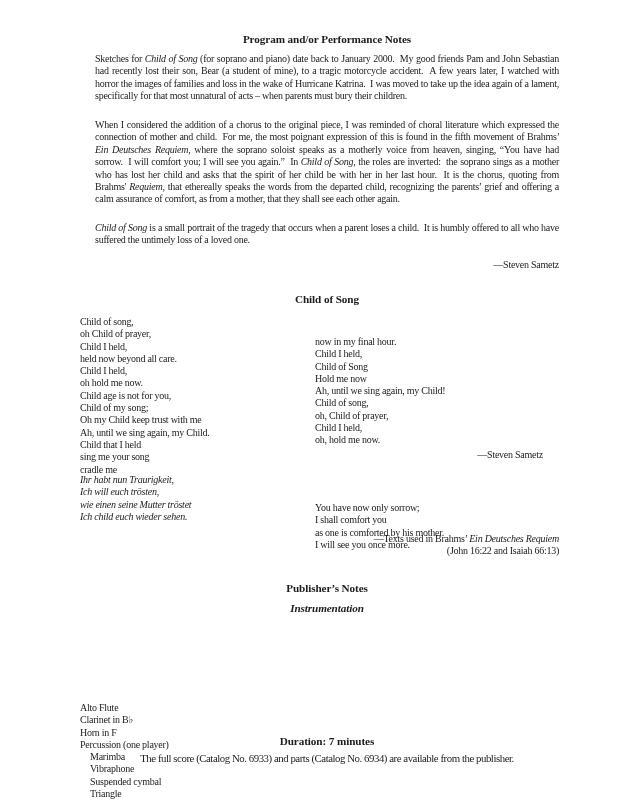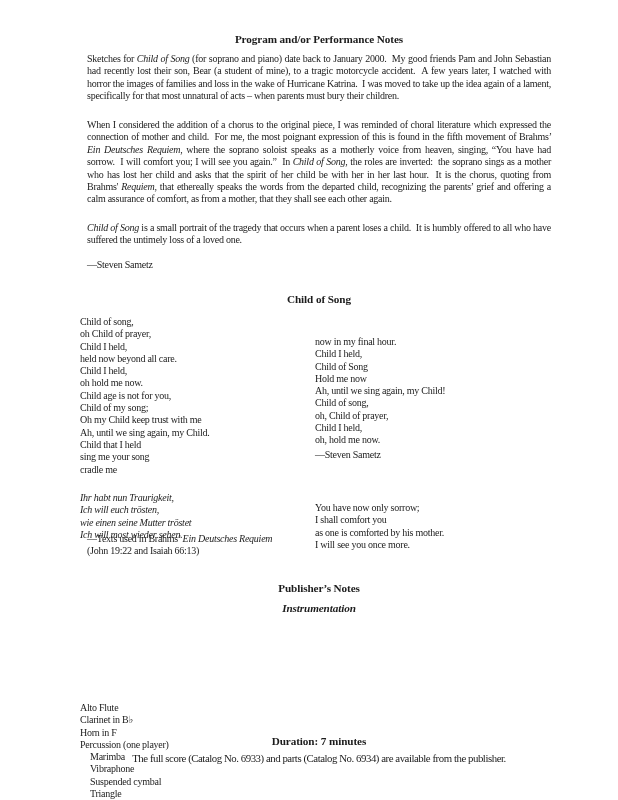--- a/index.html
+++ b/index.html
@@ -8,24 +8,24 @@
     width:618px;height:800px;
     background:#ffffff;
     color:#1c1c1c;
     font-family:"Liberation Serif","DejaVu Serif",serif;
     overflow:hidden;
   }
   .content{
     position:absolute;left:79px;top:0;width:464px;
     font-size:10px;line-height:12.4px;letter-spacing:-0.25px;
   }
-  .abs{position:absolute;left:8px;width:464px;}
+  .abs{position:absolute;left:16px;width:464px;}
   .heading{font-weight:bold;text-align:center;font-size:11.2px;letter-spacing:-0.1px;}
   .par{text-align:justify;white-space:pre-wrap;margin:0;}
-  .right{}
+  .right{text-align:right;}
   .it{font-style:italic;}
   .pline{line-height:12.3px;}
   .col-left{position:absolute;left:1px;width:232px;}
   .col-right{position:absolute;left:236px;width:228px;margin-top:20px;}
   .indent{padding-left:10px;}
   .footer-line{font-size:10.8px;letter-spacing:-0.45px;white-space:nowrap;text-align:center;}
   .attr{margin:0;}
 </style>
 </head>
 <body>
@@ -67,37 +67,37 @@
       <div class="pline">Child of Song</div>
       <div class="pline">Hold me now</div>
       <div class="pline">Ah, until we sing again, my Child!</div>
       <div class="pline">Child of song,</div>
       <div class="pline">oh, Child of prayer,</div>
       <div class="pline">Child I held,</div>
       <div class="pline">oh, hold me now.</div>
       <div class="right attr" style="margin-top:2px;">—Steven Sametz</div>
     </div>
 
-    <div class="col-left it" style="top:492px;">
+    <div class="col-left it" style="top:474px;">
       <div class="pline">Ihr habt nun Traurigkeit,</div>
       <div class="pline">Ich will euch trösten,</div>
       <div class="pline">wie einen seine Mutter tröstet</div>
-      <div class="pline">Ich will most wieder sehen.</div>
+      <div class="pline">Ich child euch wieder sehen.</div>
     </div>
 
     <div class="col-right" style="top:482px;">
       <div class="pline">You have now only sorrow;</div>
       <div class="pline">I shall comfort you</div>
       <div class="pline">as one is comforted by his mother.</div>
       <div class="pline">I will see you once more.</div>
     </div>
 
     <div class="abs right" style="top:533px;">
       <div><span>—Texts used in Brahms’ </span><span class="it">Ein Deutsches Requiem</span></div>
-      <div>(John 19:22 and Isaiah 66:13)</div>
+      <div>(John 16:22 and Isaiah 66:13)</div>
     </div>
 
     <div class="abs heading" style="top:582px;">Publisher’s Notes</div>
 
     <div class="abs heading" style="top:602px;font-style:italic;">Instrumentation</div>
 
     <div class="abs" style="top:658px;left:1px;margin-top:44px;">
       <div class="pline">Alto Flute</div>
       <div class="pline">Clarinet in B♭</div>
       <div class="pline">Horn in F</div>

